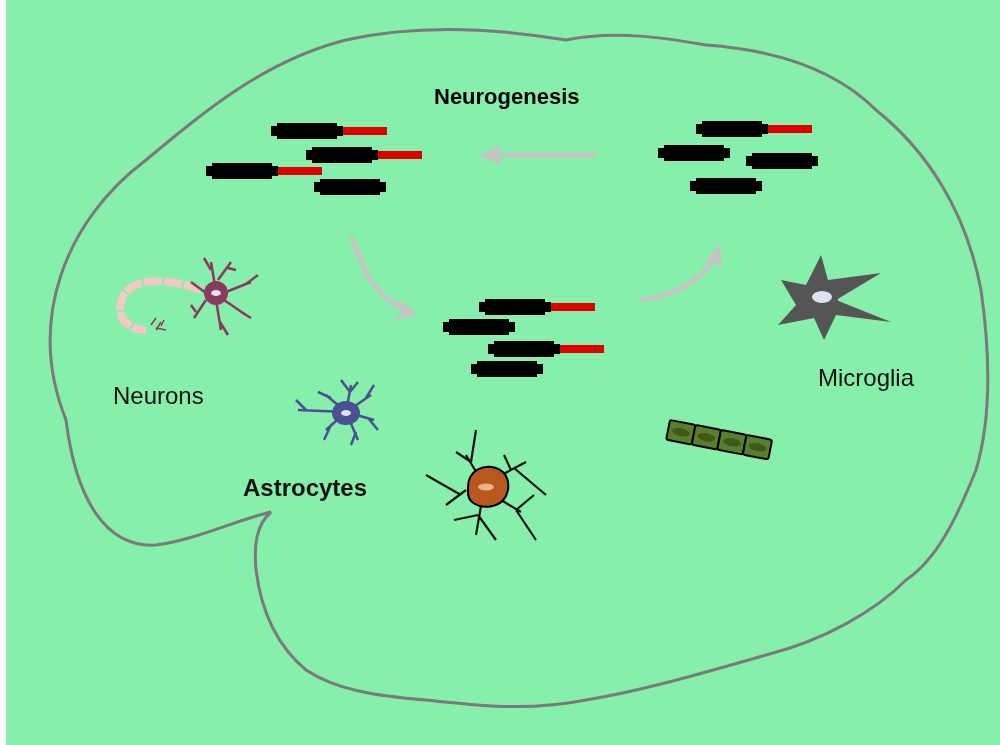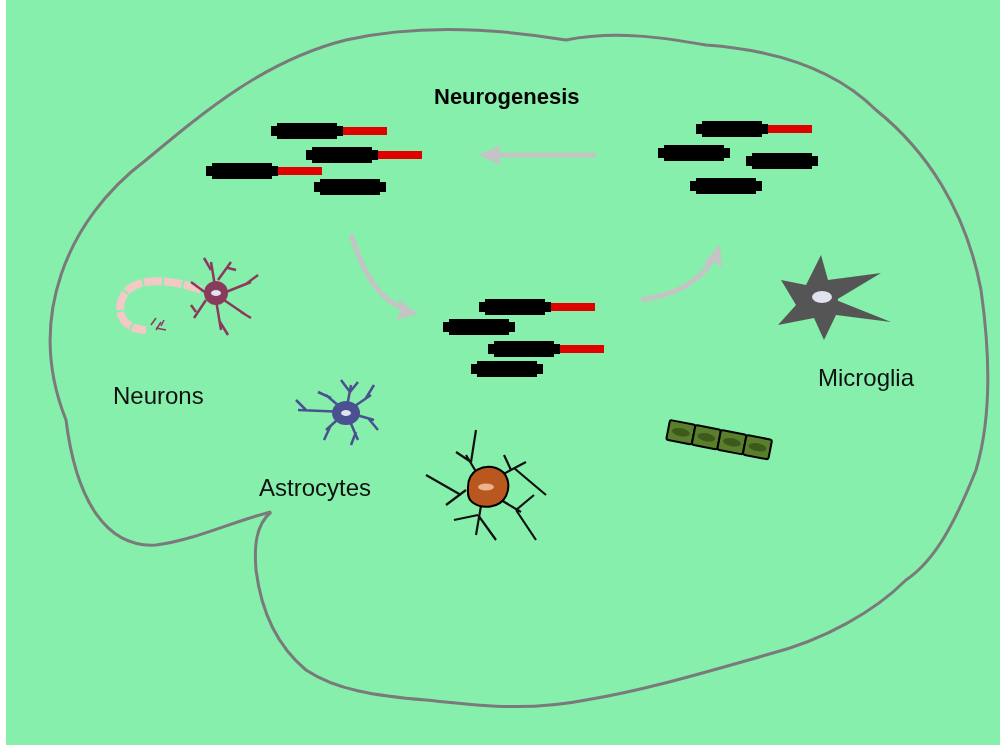--- a/index.html
+++ b/index.html
@@ -129,15 +129,15 @@
       <ellipse cx="13" cy="10" rx="9" ry="4"></ellipse>
       <ellipse cx="39" cy="10" rx="9" ry="4"></ellipse>
       <ellipse cx="65" cy="10" rx="9" ry="4"></ellipse>
       <ellipse cx="91" cy="10" rx="9" ry="4"></ellipse>
     </g>
   </g>
 </svg>
 
 <div class="title" style="left:428px;top:84px;">Neurogenesis</div>
 <div class="lbl" style="left:107px;top:382px;">Neurons</div>
-<div class="lbl" style="left:253px;top:474px;">Astrocytes</div>
+<div class="lbl" style="left:237px;top:474px;font-weight:bold;">Astrocytes</div>
 <div class="lbl" style="left:812px;top:364px;">Microglia</div>
 </div>
 
 </body></html>

